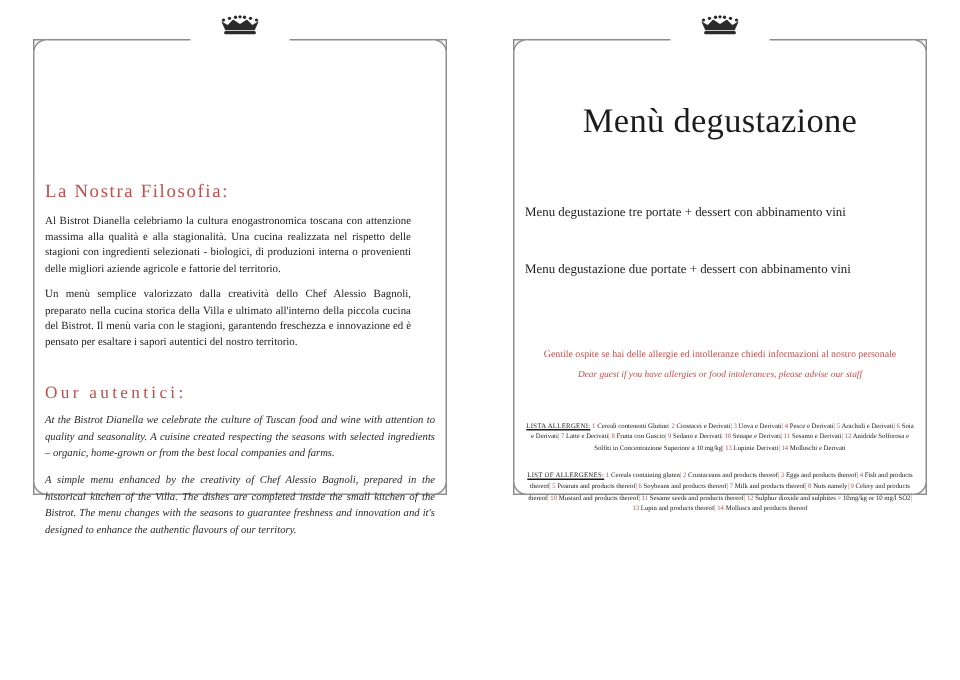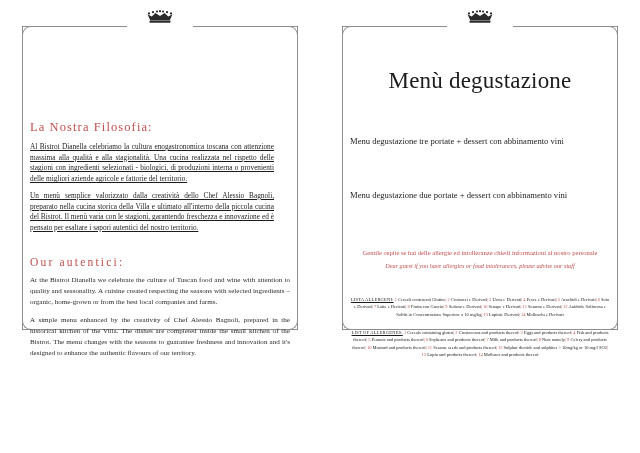--- a/index.html
+++ b/index.html
@@ -95,47 +95,47 @@
   .accent-heading.en {
     letter-spacing: 2.2px;
     font-size: 11.5px;
   }
 
   .body-it {
     font-size: 7.3px;
     line-height: 1.47;
     text-align: justify;
     margin: 0 16px 6px 0;
-    text-decoration: underline;
   }
   .body-en {
     font-size: 7.1px;
     line-height: 1.55;
     text-align: justify;
+    font-style: italic;
     color: #2b2b2b;
     margin: 0 0 7px 0;
   }
 
   .philo-it { margin-top: 84px; }
   .philo-en { margin-top: 22px; }
 
   
   .menu-title {
     text-align: center;
     font-size: 23px;
     font-weight: normal;
     margin: 32px 0 0 0;
     letter-spacing: 0.2px;
   }
 
   .tasting-block {
     text-align: left;
     margin-top: 42px;
   }
-  .tasting-block + .tasting-block { margin-top: 42px; }
+  .tasting-block + .tasting-block { margin-top: 26px; }
   .tasting-it {
     font-size: 8.6px;
     line-height: 1.35;
   }
   .tasting-en {
     font-size: 8.3px;
     font-style: italic;
     line-height: 1.4;
   }
 

